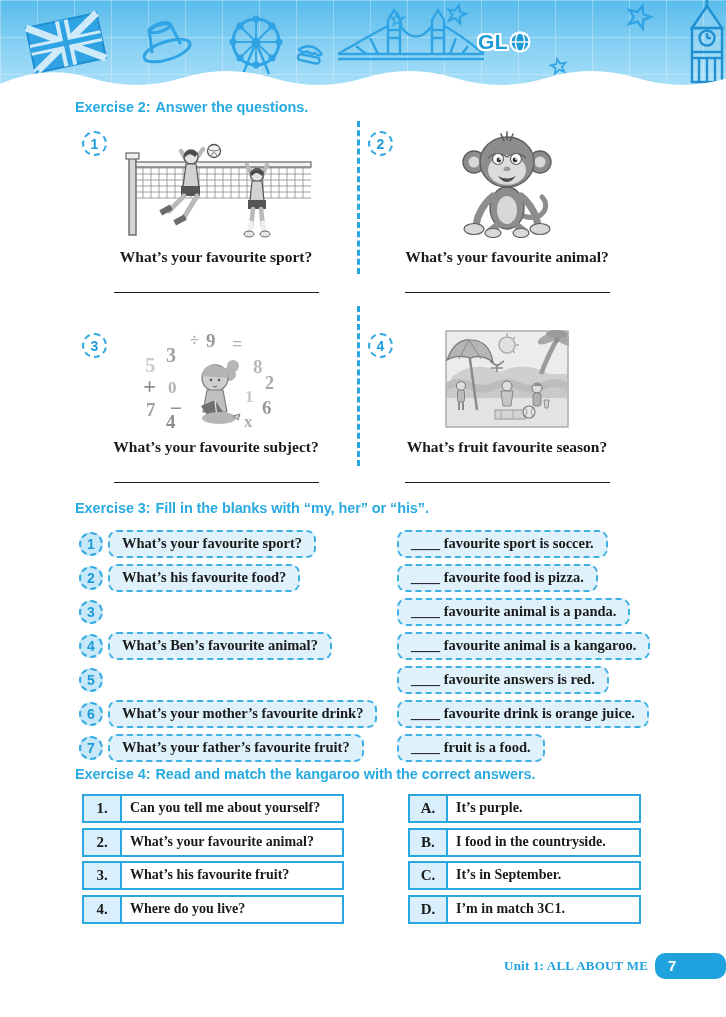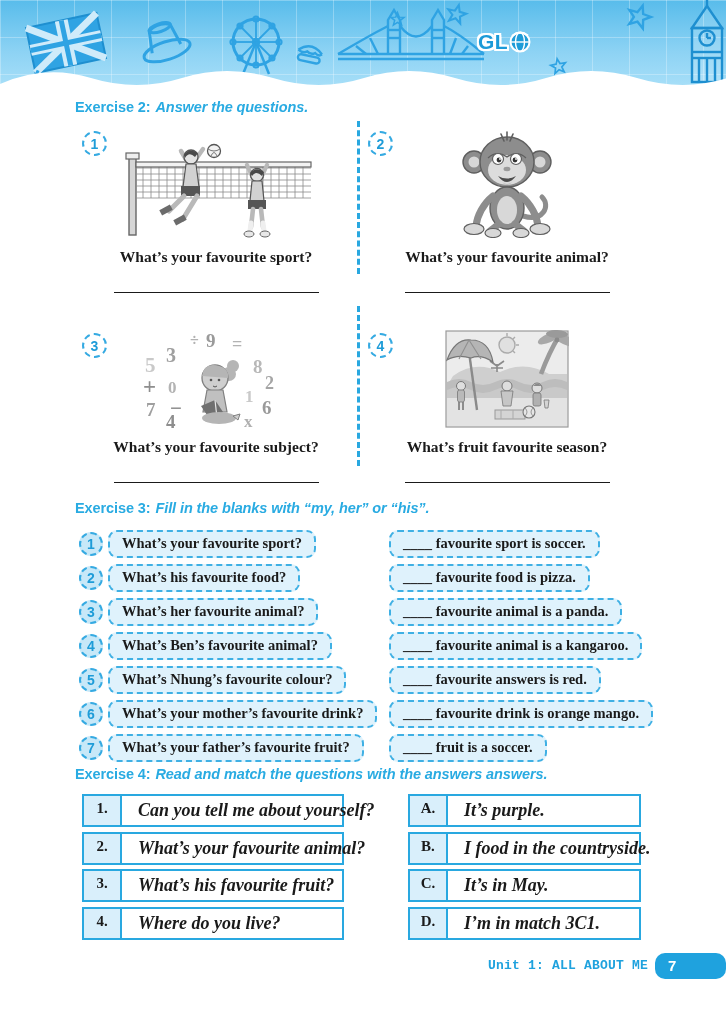--- a/index.html
+++ b/index.html
@@ -24,57 +24,57 @@
     letter-spacing:.5px;color:#1B9AD8;white-space:nowrap;
     text-shadow:-2px -2px 0 #fff,2px -2px 0 #fff,-2px 2px 0 #fff,2px 2px 0 #fff,
                  0 -2px 0 #fff,0 2px 0 #fff,-2px 0 0 #fff,2px 0 0 #fff;
   }
   #logo .globe{margin:0 1px;display:block;}
   
   .ex-title{
     position:absolute;left:75px;font-family:"Liberation Sans",sans-serif;
     font-weight:bold;font-size:14.5px;color:#29ABE2;letter-spacing:-.1px;white-space:nowrap;
   }
-  .ex-title .rest{font-style:italic;margin-left:5px;}
+  .ex-title .rest{margin-left:5px;}
   
   .num-circle{
     position:absolute;width:25px;height:25px;border:2px dashed #35AAE2;border-radius:50%;
     background:#fff;color:#1E9CD8;font:bold 14px "Liberation Sans",sans-serif;
     display:flex;align-items:center;justify-content:center;box-sizing:border-box;
   }
   .ex-item{position:absolute;width:282px;}
   .ex-item .img-wrap{display:flex;align-items:flex-end;justify-content:center;}
   .ex-item .question{text-align:center;margin-top:10px;font-weight:bold;font-size:15.5px;}
   .blank-line{width:205px;height:0;margin:26px auto 0;border-bottom:1.4px solid #1a1a1a;}
   .divider{position:absolute;left:357px;width:0;border-left:3px dashed #29A8E0;}
   #divider1{top:121px;height:153px;}
   #divider2{top:306px;height:160px;}
   
   .ex3-row{position:absolute;left:75px;width:575px;height:30px;}
   .ex3-row .num-circle{left:4px;top:2px;width:24px;height:24px;background:#C7E8F8;}
   .bubble{
     display:inline-block;border:2.5px dashed #3FB0E4;border-radius:9px;background:#DFF2FC;
-    padding:3px 12px 4px;font-weight:bold;font-size:14.5px;white-space:nowrap;box-sizing:border-box;
+    padding:3px 12px 4px;font-weight:bold;font-size:14.5px;white-space:nowrap;box-sizing:border-box;margin-left:8px;
   }
   .q-bubble{margin-left:33px;}
   .a-bubble{position:absolute;left:314px;top:0;}
   
   .match-table{position:absolute;}
   .t-row{display:flex;border:2.2px solid #29A8E0;margin-bottom:4.5px;background:#fff;}
   .t-key{
     width:36px;background:#D9EFFB;border-right:2.2px solid #29A8E0;text-align:center;
     padding:4px 0;font-weight:bold;font-size:15px;flex:none;
   }
-  .t-val{flex:1;padding:4px 16px;font-weight:bold;font-size:18px;white-space:nowrap;font-style:italic;}
+  .t-val{flex:1;padding:4px 8px;font-weight:bold;font-size:14px;white-space:nowrap;}
   #tableL{left:82px;top:794px;width:262px;}
   #tableR{left:408px;top:794px;width:233px;}
   
   #unit-label{
     position:absolute;left:430px;top:958px;width:218px;text-align:right;
-    font-family:Liberation Mono, monospace;font-weight:bold;font-size:13px;
+    font-family:Liberation Serif, serif;font-weight:bold;font-size:13px;
     color:#1FA2DE;letter-spacing:.2px;white-space:nowrap;
   }
   #page-badge{
     position:absolute;left:655px;top:953px;width:71px;height:26px;border-radius:10px;
     background:#1FA2DE;color:#fff;font:bold 15px "Liberation Sans",sans-serif;
     line-height:26px;padding-left:13px;box-sizing:border-box;
   }
   
   .ill text{font-family:"Liberation Serif",serif;font-weight:bold;}
 </style>
@@ -403,46 +403,44 @@
     <div class="bubble q-bubble"><span>What’s your favourite sport?</span></div>
     <div class="bubble a-bubble"><span>____ favourite sport is soccer.</span></div>
   </div>
   <div class="ex3-row" style="top:564px;">
     <div class="num-circle">2</div>
     <div class="bubble q-bubble"><span>What’s his favourite food?</span></div>
     <div class="bubble a-bubble"><span>____ favourite food is pizza.</span></div>
   </div>
   <div class="ex3-row" style="top:598px;">
     <div class="num-circle">3</div>
-    <div class="bubble q-bubble"><span>What’s her favourite animal?</span></div>
     <div class="bubble a-bubble"><span>____ favourite animal is a panda.</span></div>
   </div>
   <div class="ex3-row" style="top:632px;">
     <div class="num-circle">4</div>
     <div class="bubble q-bubble"><span>What’s Ben’s favourite animal?</span></div>
     <div class="bubble a-bubble"><span>____ favourite animal is a kangaroo.</span></div>
   </div>
   <div class="ex3-row" style="top:666px;">
     <div class="num-circle">5</div>
-    <div class="bubble q-bubble"><span>What’s Nhung’s favourite colour?</span></div>
     <div class="bubble a-bubble"><span>____ favourite answers is red.</span></div>
   </div>
   <div class="ex3-row" style="top:700px;">
     <div class="num-circle">6</div>
     <div class="bubble q-bubble"><span>What’s your mother’s favourite drink?</span></div>
-    <div class="bubble a-bubble"><span>____ favourite drink is orange mango.</span></div>
+    <div class="bubble a-bubble"><span>____ favourite drink is orange juice.</span></div>
   </div>
   <div class="ex3-row" style="top:734px;">
     <div class="num-circle">7</div>
     <div class="bubble q-bubble"><span>What’s your father’s favourite fruit?</span></div>
-    <div class="bubble a-bubble"><span>____ fruit is a soccer.</span></div>
+    <div class="bubble a-bubble"><span>____ fruit is a food.</span></div>
   </div>
 
   <div class="ex-title" style="top:766px;">
-    <span>Exercise 4:</span><span class="rest">Read and match the questions with the answers answers.</span>
+    <span>Exercise 4:</span><span class="rest">Read and match the kangaroo with the correct answers.</span>
   </div>
 
   <div class="match-table" id="tableL">
     <div class="t-row">
       <div class="t-key">1.</div>
       <div class="t-val">Can you tell me about yourself?</div>
     </div>
     <div class="t-row">
       <div class="t-key">2.</div>
       <div class="t-val">What’s your favourite animal?</div>
@@ -461,21 +459,21 @@
     <div class="t-row">
       <div class="t-key">A.</div>
       <div class="t-val">It’s purple.</div>
     </div>
     <div class="t-row">
       <div class="t-key">B.</div>
       <div class="t-val">I food in the countryside.</div>
     </div>
     <div class="t-row">
       <div class="t-key">C.</div>
-      <div class="t-val">It’s in May.</div>
+      <div class="t-val">It’s in September.</div>
     </div>
     <div class="t-row">
       <div class="t-key">D.</div>
       <div class="t-val">I’m in match 3C1.</div>
     </div>
   </div>
 
   <div id="unit-label">Unit 1: ALL ABOUT ME</div>
   <div id="page-badge">7</div>
 

